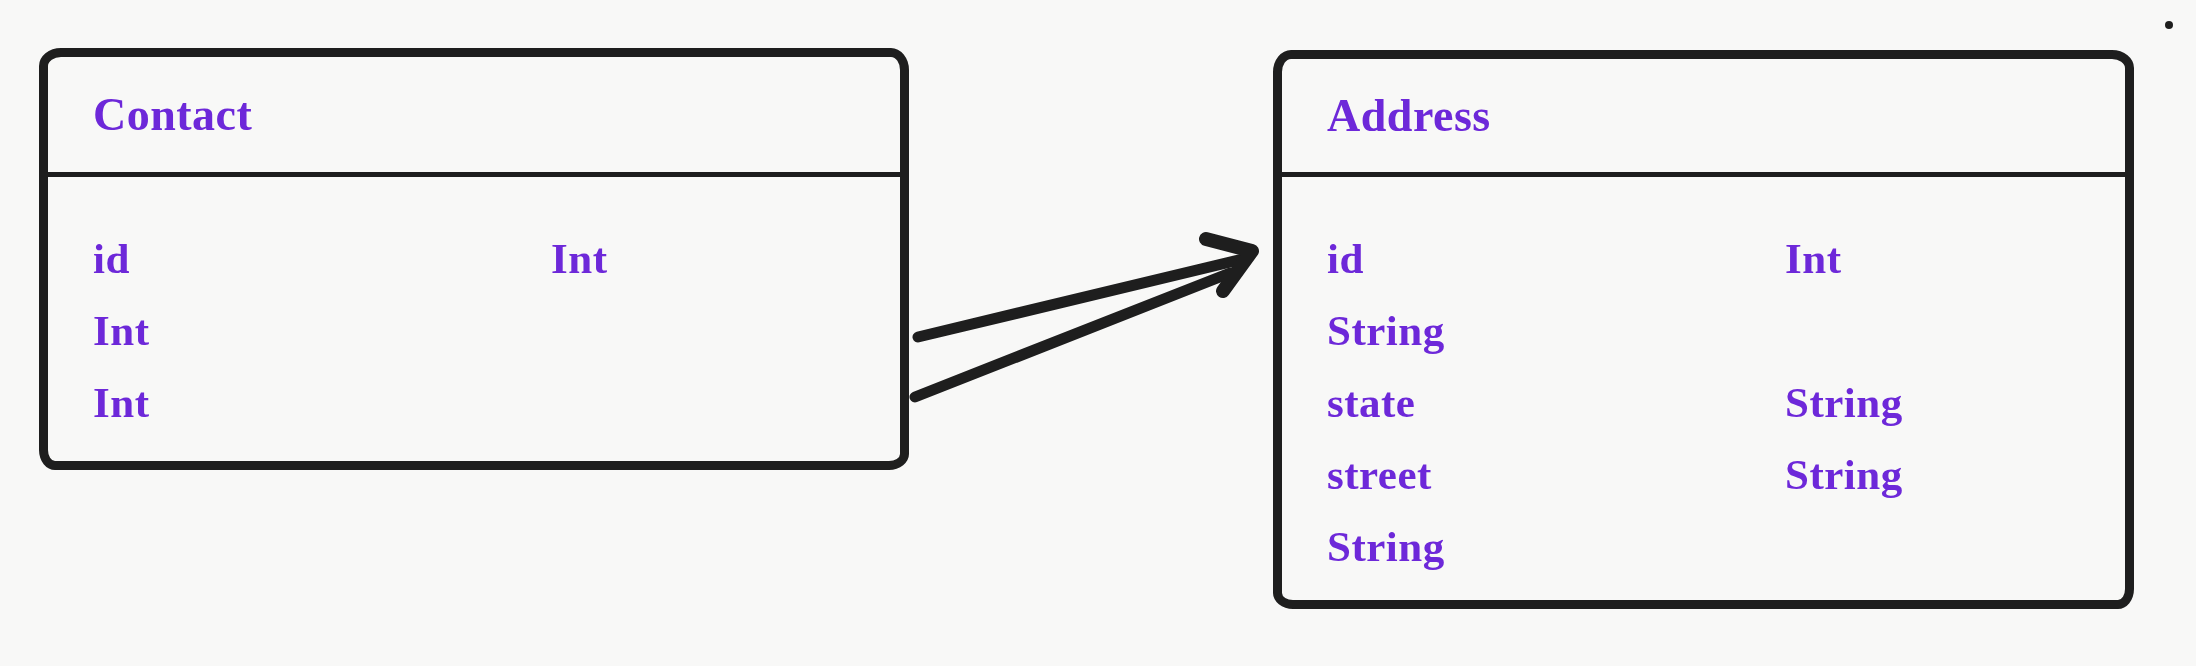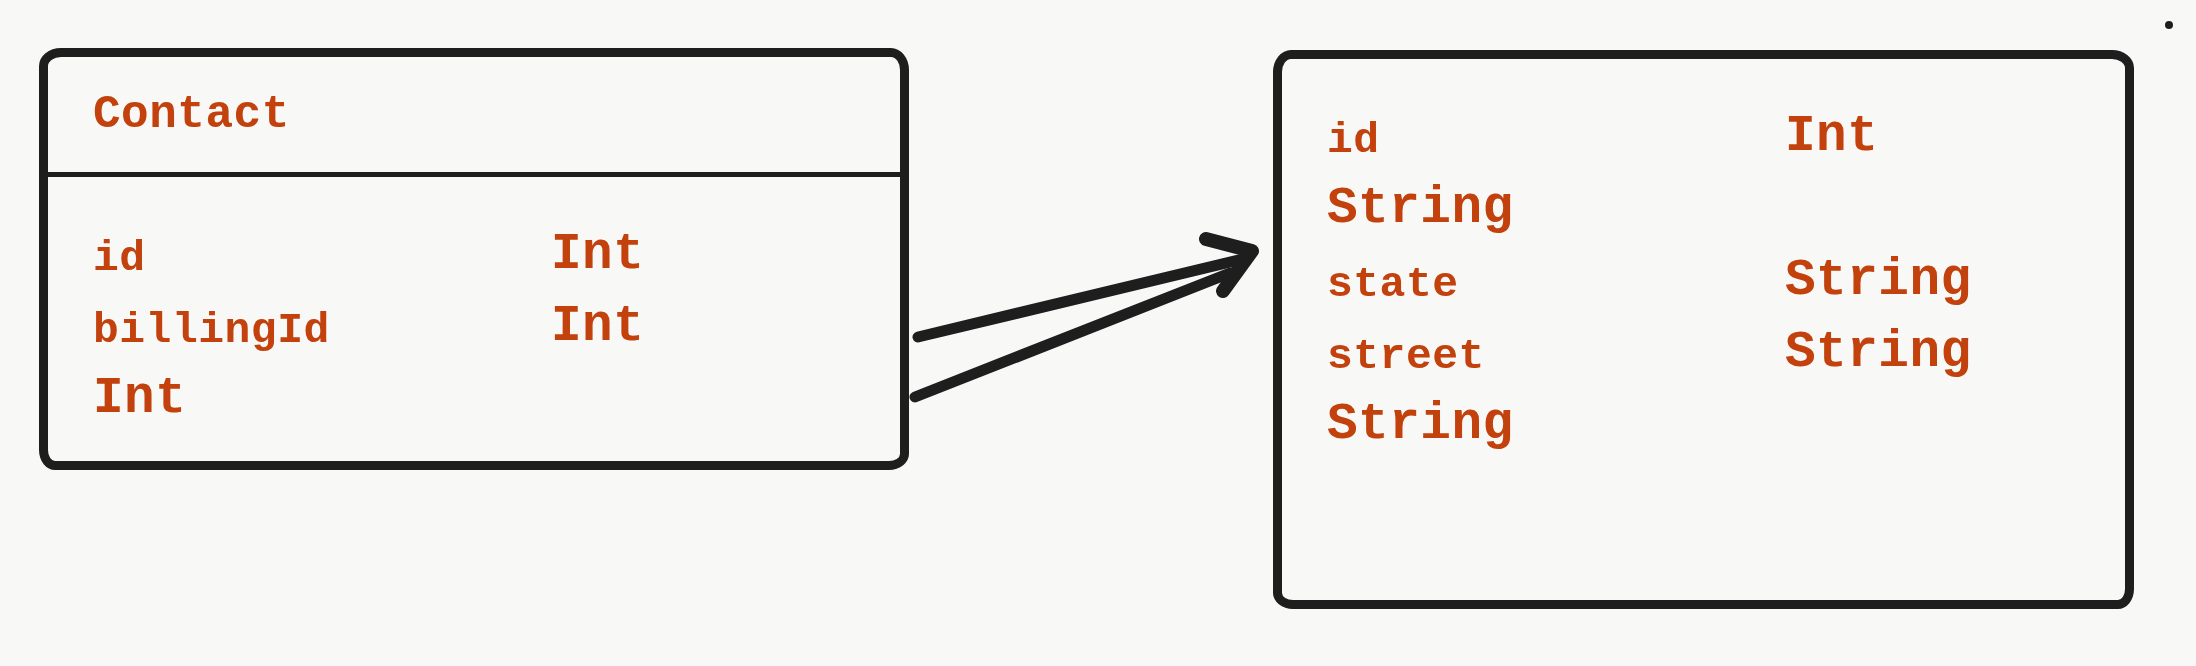--- a/index.html
+++ b/index.html
@@ -6,22 +6,22 @@
     margin: 0;
     padding: 0;
     background: #f8f8f7;
     overflow: hidden;
   }
   .canvas {
     position: relative;
     width: 2196px;
     height: 666px;
     background: #f8f8f7;
-    font-family: Liberation Mono, monospace;
-    color: #c2410c;
+    font-family: Liberation Serif, serif;
+    color: #6d28d9;
   }
   .entity {
     position: absolute;
     box-sizing: border-box;
     border: 9px solid #1e1e1e;
     background: #f8f8f7;
   }
   .entity.contact {
     left: 39px; top: 48px;
     width: 870px; height: 422px;
@@ -52,21 +52,21 @@
     display: flex;
     align-items: flex-end;
   }
   .fname {
     width: 458px;
     font-size: 43px;
     font-weight: 700;
     letter-spacing: 0.5px;
   }
   .ftype {
-    font-size: 51px;
+    font-size: 43px;
     font-weight: 700;
     letter-spacing: 0.5px;
     margin-top: 24px;
   }
   svg.arrow-layer {
     position: absolute;
     left: 0; top: 0;
     width: 2196px; height: 666px;
   }
   .stroke { stroke: #1e1e1e; fill: none; }
@@ -79,30 +79,32 @@
   <div class="entity contact">
     <div class="thead">
       <span class="ttitle">Contact</span>
     </div>
     <div class="tbody">
       <div class="frow">
         <span class="fname">id</span>
         <span class="ftype">Int</span>
       </div>
       <div class="frow">
-        <span class="fname">billingId</span>
         <span class="ftype">Int</span>
       </div>
       <div class="frow">
         <span class="ftype">Int</span>
       </div>
     </div>
   </div>
 
   <div class="entity address">
+    <div class="thead">
+      <span class="ttitle">Address</span>
+    </div>
     <div class="tbody">
       <div class="frow">
         <span class="fname">id</span>
         <span class="ftype">Int</span>
       </div>
       <div class="frow">
         <span class="ftype">String</span>
       </div>
       <div class="frow">
         <span class="fname">state</span>

